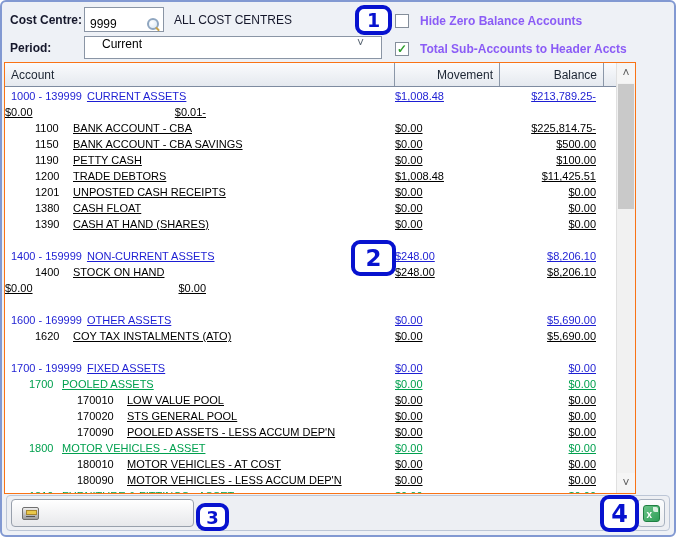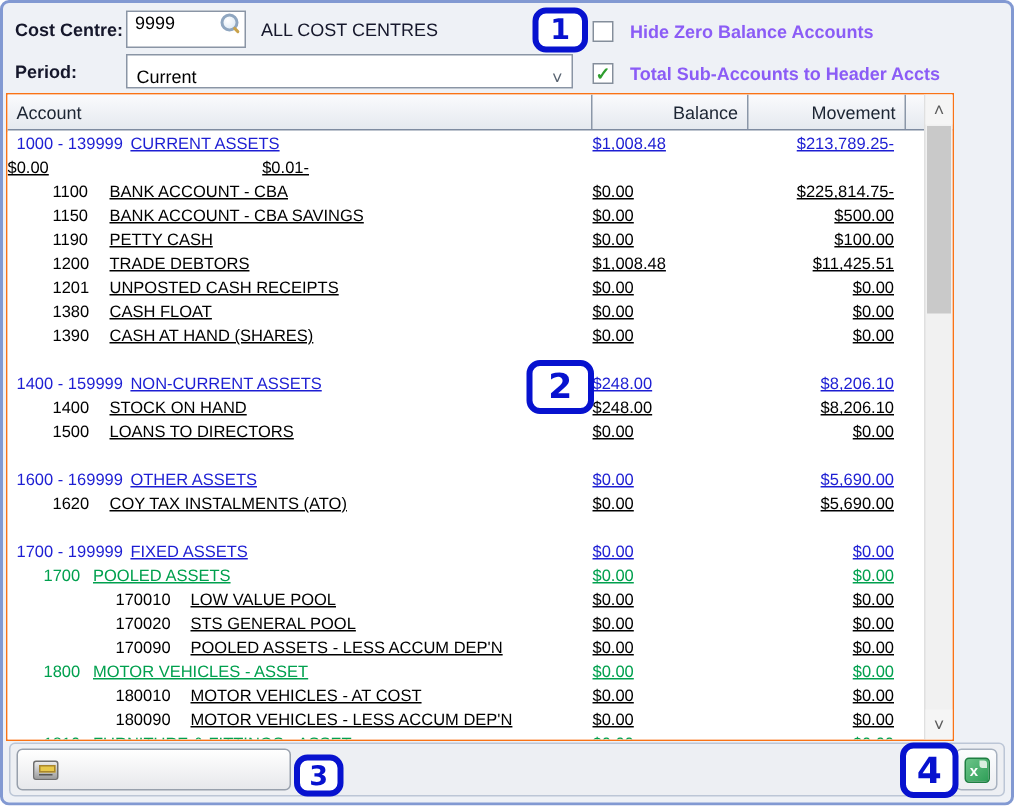--- a/index.html
+++ b/index.html
@@ -8,41 +8,41 @@
     position:relative;width:676px;height:537px;
     background:#eef1f6;border:2px solid #8299d2;border-radius:6px;
     font-family:"Liberation Sans",sans-serif;overflow:hidden;
   }
   
   .lbl{position:absolute;font-size:12px;font-weight:bold;color:#15172b;white-space:nowrap;}
   .lbl-cost{left:8px;top:11px;}
   .lbl-period{left:8px;top:39px;}
   .cc-input{
     position:absolute;left:82px;top:5px;width:80px;height:25px;
-    background:#fff;border:1px solid #8a95a5;display:flex;align-items:flex-start;padding:0 3px 0 5px;
+    background:#fff;border:1px solid #8a95a5;display:flex;align-items:flex-end;padding:0 3px 0 5px;
   }
   .cc-input input{
     border:none;outline:none;flex:1;min-width:0;font-family:"Liberation Sans",sans-serif;
     font-size:12px;color:#000;padding:0;background:transparent;
   }
   .mag-icon{width:14px;height:14px;position:relative;flex:none;cursor:pointer;}
   .mag-icon::before{
     content:"";position:absolute;left:1px;top:1px;width:8px;height:8px;
     border:2px solid #8fa6c0;border-radius:50%;
     background:radial-gradient(circle at 35% 35%,#ffffff,#d9e7f4);
   }
   .mag-icon::after{
     content:"";position:absolute;right:0;bottom:1px;width:5px;height:2px;
     background:#c9a24a;transform:rotate(45deg);border-radius:1px;
   }
   .cc-name{position:absolute;left:172px;top:11px;font-size:12px;color:#15172b;white-space:nowrap;}
   .period-select{
     position:absolute;left:82px;top:34px;width:298px;height:23px;
-    background:#fff;border:1px solid #8a95a5;display:flex;align-items:flex-end;
-    padding:0 6px;font-size:12px;color:#000;cursor:pointer;
+    background:#fff;border:1px solid #8a95a5;display:flex;align-items:flex-start;
+    padding:0 17px;font-size:12px;color:#000;cursor:pointer;
   }
   .period-select .val{flex:1;}
   .dd-chevron{color:#5a6572;font-size:12px;line-height:1;}
   .chk{
     position:absolute;width:14px;height:14px;background:#fff;border:1px solid #848e9b;
     display:flex;align-items:center;justify-content:center;cursor:pointer;
   }
   .chk1{left:393px;top:12px;}
   .chk2{left:393px;top:40px;}
   .chk .mark{color:#2f9e2f;font-size:12px;font-weight:bold;line-height:1;margin-top:-1px;}
@@ -155,22 +155,22 @@
   <div class="chk-lbl chk-lbl1">Hide Zero Balance Accounts</div>
 
   <div class="chk chk2">
     <span class="mark">✓</span>
   </div>
   <div class="chk-lbl chk-lbl2">Total Sub-Accounts to Header Accts</div>
 
   <div class="table">
     <div class="thead">
       <div class="th th-account">Account</div>
+      <div class="th th-movement">Movement</div>
       <div class="th th-balance">Balance</div>
-      <div class="th th-movement">Movement</div>
       <div class="th th-spacer"></div>
     </div>
     <div class="tbody">
         <div class="row lvl-h1">
     <div class="cell-a"><span class="code">1000 - 139999</span><span class="name">CURRENT ASSETS</span></div>
     <div class="cell-m">$1,008.48</div>
     <div class="cell-b">$213,789.25-</div>
   </div>
         <div class="row lvl-d1">
     <div class="cell-m">$0.00</div>
@@ -220,21 +220,20 @@
     <div class="cell-a"><span class="code">1400 - 159999</span><span class="name">NON-CURRENT ASSETS</span></div>
     <div class="cell-m">$248.00</div>
     <div class="cell-b">$8,206.10</div>
   </div>
         <div class="row lvl-d1">
     <div class="cell-a"><span class="code">1400</span><span class="name">STOCK ON HAND</span></div>
     <div class="cell-m">$248.00</div>
     <div class="cell-b">$8,206.10</div>
   </div>
         <div class="row lvl-d1">
-    <div class="cell-a"><span class="code">1500</span><span class="name">LOANS TO DIRECTORS</span></div>
     <div class="cell-m">$0.00</div>
     <div class="cell-b">$0.00</div>
   </div>
         <div class="row lvl-blank">
     <div class="cell-a"><span class="code"></span><span class="name"></span></div>
     <div class="cell-m"></div>
     <div class="cell-b"></div>
   </div>
         <div class="row lvl-h1">
     <div class="cell-a"><span class="code">1600 - 169999</span><span class="name">OTHER ASSETS</span></div>

